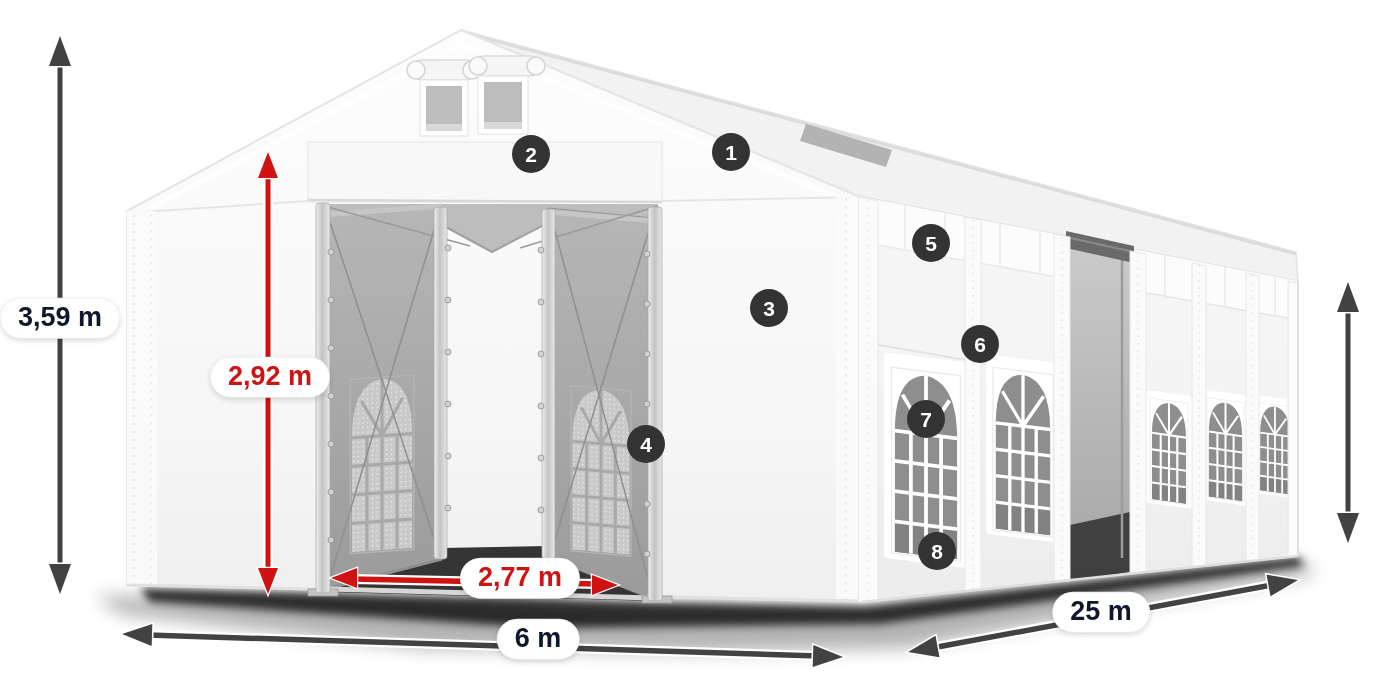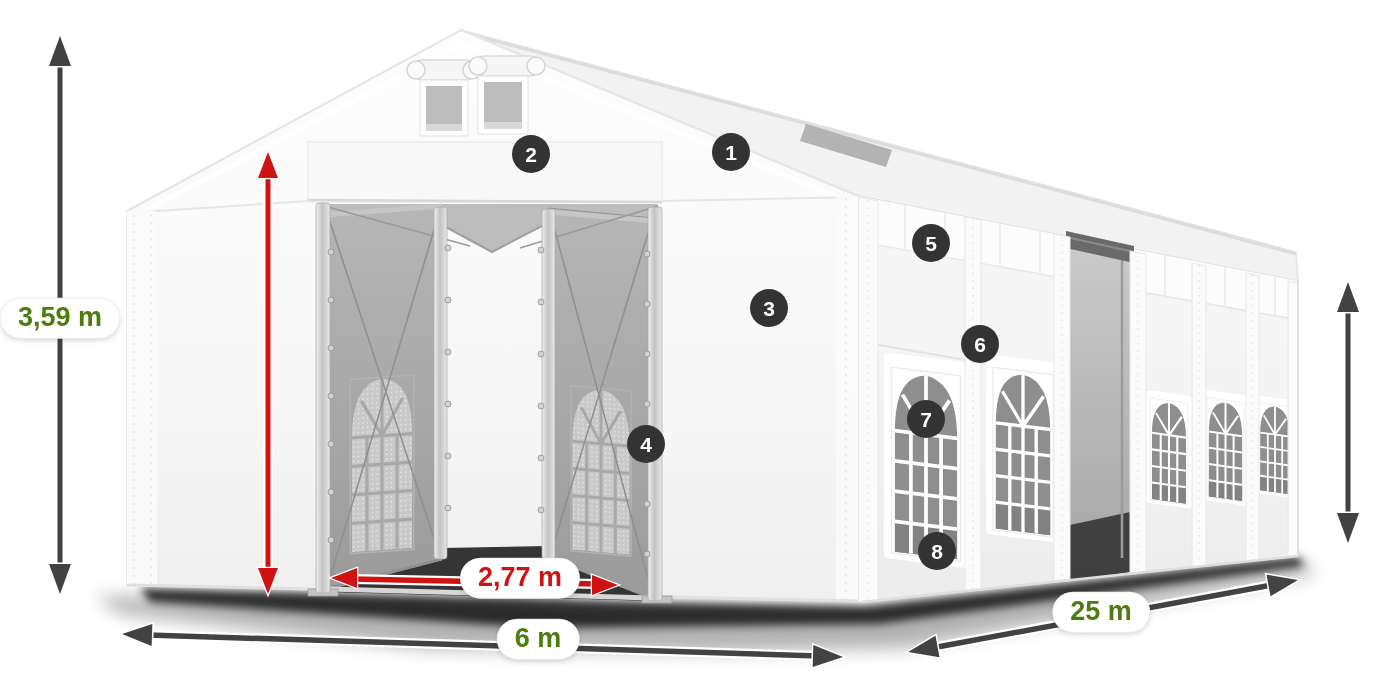--- a/index.html
+++ b/index.html
@@ -4,21 +4,21 @@
 <style>
   html,body{margin:0;padding:0;background:#ffffff;}
   #stage{
     position:relative;width:1400px;height:700px;overflow:hidden;background:#ffffff;
     font-family:"Liberation Sans","DejaVu Sans",sans-serif;
   }
   #stage svg{position:absolute;left:0;top:0;}
   .dim-label{
     position:absolute;transform:translate(-50%,-50%);
     background:#ffffff;border-radius:24px;padding:4px 17px 5px 17px;
-    font-weight:bold;font-size:27px;line-height:1.1;color:#4d7c0f;white-space:nowrap;
+    font-weight:bold;font-size:27px;line-height:1.1;color:#0f172a;white-space:nowrap;
     box-shadow:0 0 0 1px #f1f1f1,0 2px 6px rgba(0,0,0,.20);
   }
   .dim-label.red{color:#cf1212;}
   .badge{
     position:absolute;transform:translate(-50%,-50%);
     width:38px;height:38px;border-radius:50%;background:#333333;color:#ffffff;
     display:flex;align-items:center;justify-content:center;
     font-weight:bold;font-size:21px;line-height:1;
   }
 </style>
@@ -295,20 +295,21 @@
 
   <g>
     <line x1="1348" y1="300" x2="1348" y2="528" stroke="#ffffff" stroke-width="10"></line>
     <line x1="1348" y1="300" x2="1348" y2="528" stroke="#424242" stroke-width="5"></line>
     <polygon points="1348,282 1337,312 1359,312" fill="#424242" stroke="#ffffff" stroke-width="3" paint-order="stroke"></polygon>
     <polygon points="1348,543 1337,513 1359,513" fill="#424242" stroke="#ffffff" stroke-width="3" paint-order="stroke"></polygon>
   </g>
 </svg>
 
 <div class="dim-label" style="left:60px;top:318px;">3,59 m</div>
+<div class="dim-label red" style="left:270px;top:377px;">2,92 m</div>
 <div class="dim-label red" style="left:478px;top:578px;margin-left:42px;">2,77 m</div>
 <div class="dim-label" style="left:538px;top:639px;">6 m</div>
 <div class="dim-label" style="left:1101px;top:612px;">25 m</div>
 
 <div class="badge" style="left:731px;top:152px;">1</div>
 <div class="badge" style="left:531px;top:154px;">2</div>
 <div class="badge" style="left:769px;top:308px;">3</div>
 <div class="badge" style="left:646px;top:444px;">4</div>
 <div class="badge" style="left:931px;top:243px;">5</div>
 <div class="badge" style="left:980px;top:344px;">6</div>

